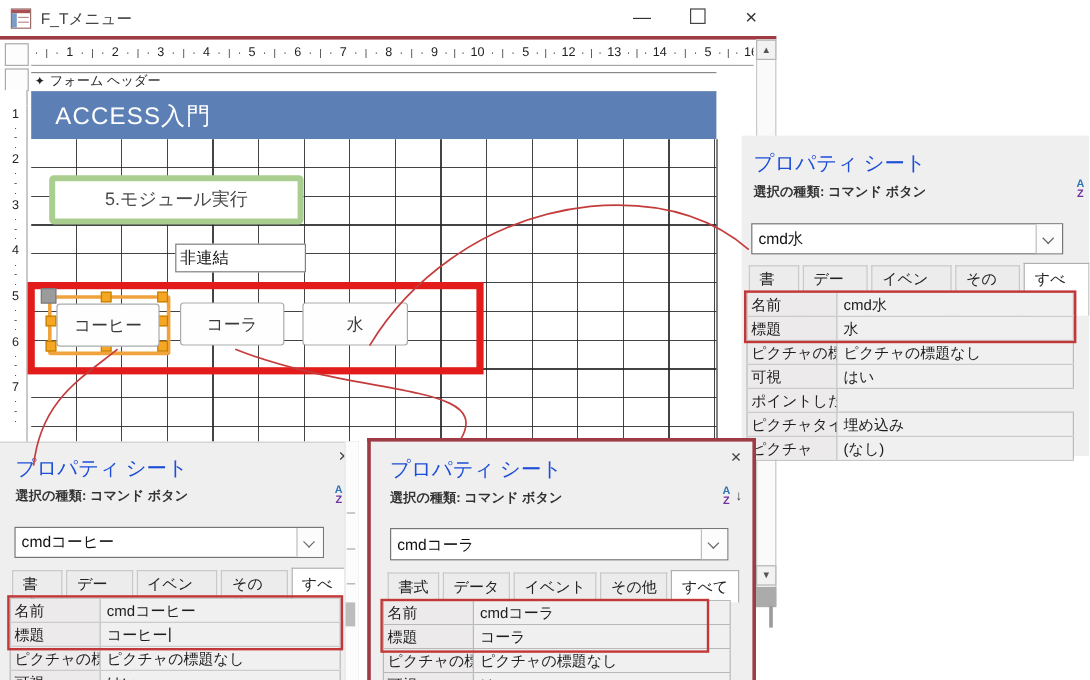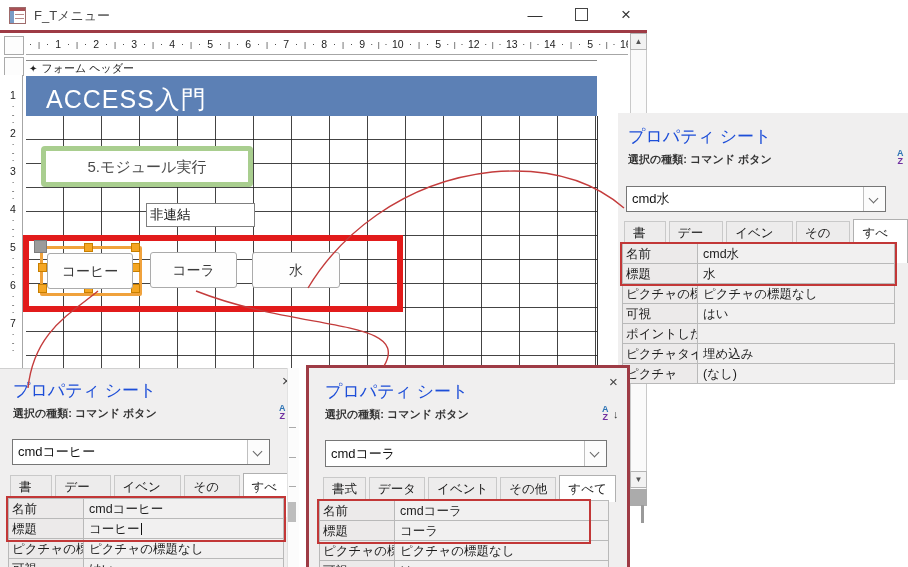--- a/index.html
+++ b/index.html
@@ -28,21 +28,21 @@
   .hru b{font-weight:normal;font-size:10.5px;}
   .vruler{left:4px;top:88px;width:18px;height:282px;background:#fff;border-right:1px solid #a6a6a6;overflow:hidden;}
   .vru{height:38px;display:flex;flex-direction:column;align-items:center;justify-content:space-between;font-size:10.5px;color:#222;padding:1px 0;box-sizing:border-box;}
   .vru s{text-decoration:none;font-size:8px;line-height:4px;color:#333;}
   .vru b{font-weight:normal;}
   .vstrip{left:4px;top:75px;width:18px;height:13px;background:#fff;border-right:1px solid #a6a6a6;}
   
   .secbar{left:26px;top:60px;width:571px;height:15px;background:#fff;border-top:1px solid #888;border-bottom:1px solid #cfcfcf;font-size:11px;color:#222;line-height:15px;}
   .secbar .sicon{margin:0 4px 0 3px;font-size:10px;color:#222;}
   .bluebar{left:26px;top:76px;width:571px;height:40px;background:#5c80b5;}
-  .bluebar span{position:absolute;left:20px;top:7px;color:#fff;font-size:25px;letter-spacing:1px;}
+  .bluebar span{position:absolute;left:20px;top:7px;color:#fff;font-size:20px;letter-spacing:1px;}
   .gridarea{left:26px;top:116px;width:571px;height:252px;background:#fff;border-right:1px solid #333;
     background-image:repeating-linear-gradient(to right,transparent 0 37px,rgba(35,35,35,.85) 37px 38px),
                      repeating-linear-gradient(to bottom,transparent 0 23px,rgba(35,35,35,.85) 23px 24px);}
   
   .modbtn{left:41px;top:146px;width:202px;height:31px;background:#fff;border:5px solid #a9ce8f;border-radius:4px;
           font-size:15px;color:#4a4a4a;text-align:center;line-height:31px;}
   .unbound{left:146px;top:203px;width:104px;height:22px;background:#fff;border:1px solid #7f7f7f;font-size:13.5px;color:#111;line-height:22px;padding-left:3px;}
   .cmdbtn{background:#fefefe;border:1px solid #ababab;border-radius:3px;font-size:14px;color:#3a3a3a;text-align:center;}
   .btn-coffee{left:47px;top:253px;width:84px;height:34px;line-height:34px;}
   .btn-cola{left:150px;top:252px;width:85px;height:34px;line-height:34px;}

